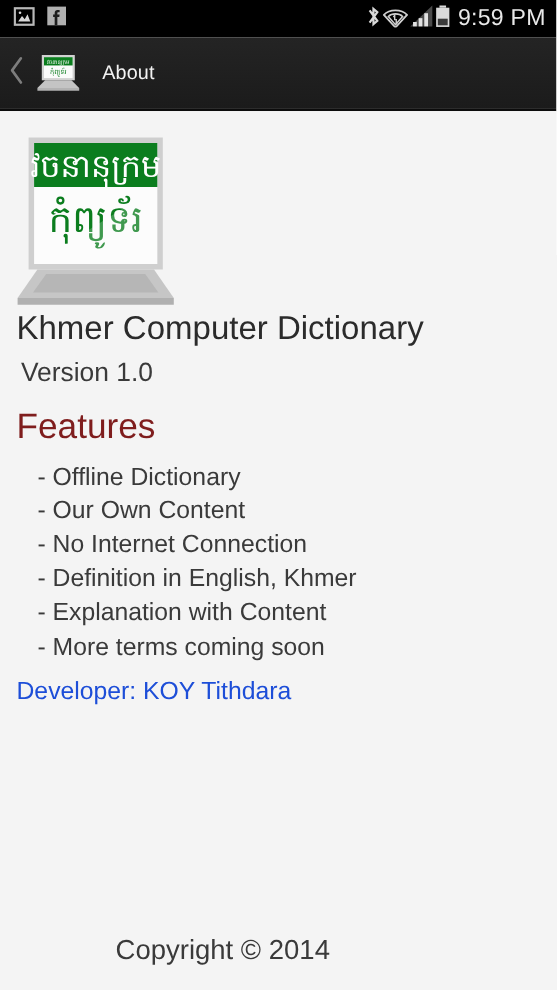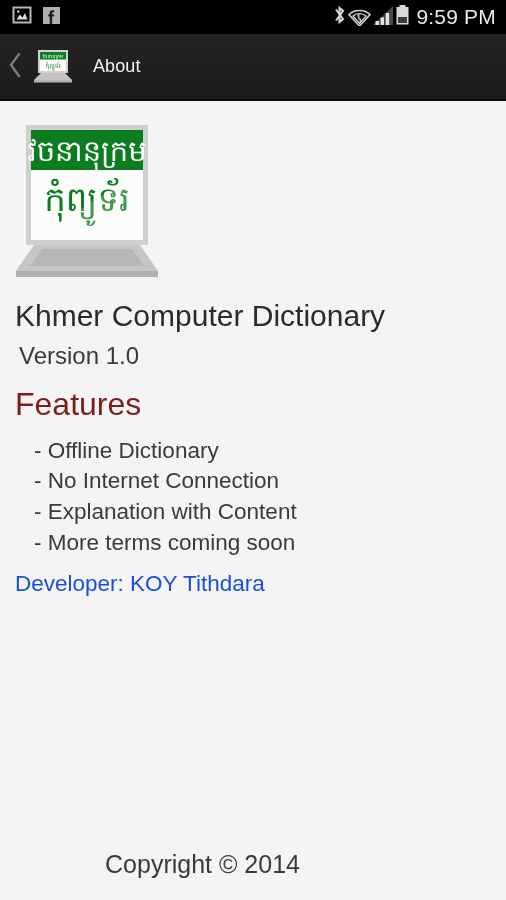--- a/index.html
+++ b/index.html
@@ -98,21 +98,21 @@
   .logo-wrap {
     position: absolute;
     left: 12px;
     top: 22px;
     width: 182px;
     height: 155px;
   }
   .text-block {
     position: absolute;
     left: 15px;
-    top: 198px;
+    top: 181px;
     right: 12px;
   }
   .app-title {
     font-size: 30px;
     color: #2b2b2b;
     line-height: 1.1;
     margin: 0 0 1px 0;
     font-weight: normal;
   }
   .version {
@@ -266,21 +266,23 @@
     <div class="text-block">
 
       <h1 class="app-title">Khmer Computer Dictionary</h1>
 
       <div class="version">Version 1.0</div>
 
       <div class="features-head">Features</div>
 
       <ul class="features-list">
         <li>- Offline Dictionary</li>
+        <li>- Our Own Content</li>
         <li>- No Internet Connection</li>
+        <li>- Definition in English, Khmer</li>
         <li>- Explanation with Content</li>
         <li>- More terms coming soon</li>
       </ul>
 
       <div class="developer">Developer: KOY Tithdara</div>
     </div>
 
     <div class="copyright">Copyright © 2014</div>
   </div>
 

